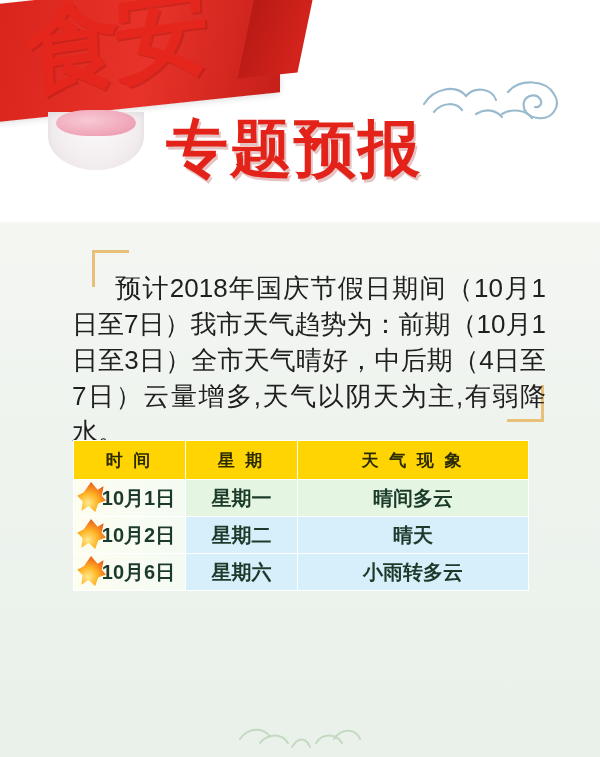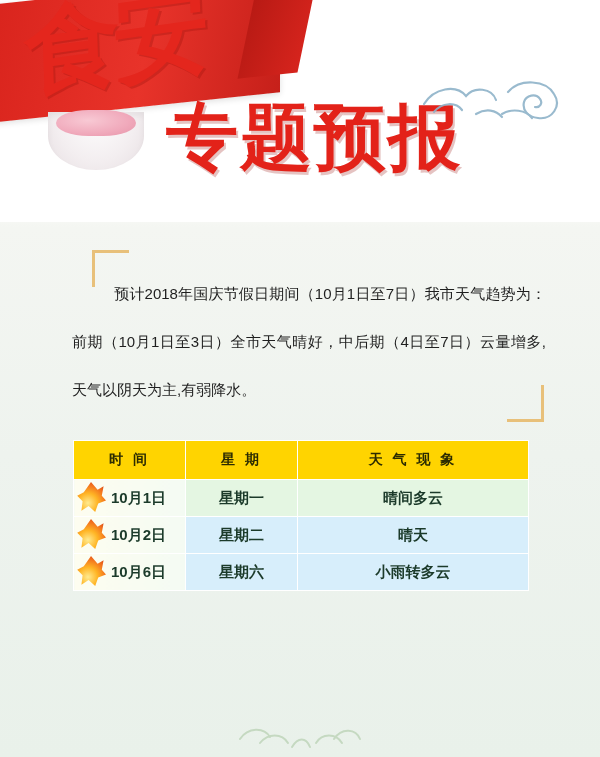--- a/index.html
+++ b/index.html
@@ -88,23 +88,23 @@
     top: 110px;
     width: 80px;
     height: 26px;
     border-radius: 40px / 16px;
     background: radial-gradient(ellipse at 40% 40%, #f8c9d4 0%, #f0a9bb 60%, #e693a8 100%);
   }
 
   .main-title {
     position: absolute;
     left: 166px;
-    top: 102px;
+    top: 118px;
     font-family: "Liberation Serif", serif;
-    font-size: 72px;
+    font-size: 62px;
     font-weight: bold;
     color: #e32219;
     letter-spacing: 2px;
     line-height: 1;
     white-space: nowrap;
     text-shadow: 2px 3px 0 rgba(150,16,12,0.25);
   }
 
   .cloud-deco {
     position: absolute;
@@ -136,22 +136,22 @@
   .corner.br {
     right: 26px; bottom: 6px;
     border-right: 3px solid #e8c07a;
     border-bottom: 3px solid #e8c07a;
   }
   .paragraph {
     position: absolute;
     left: 42px;
     top: 42px;
     width: 474px;
-    font-size: 15px;
-    line-height: 48px;
+    font-size: 26px;
+    line-height: 36px;
     color: #1f1f1f;
     text-align: justify;
     font-family: "Liberation Sans", sans-serif;
   }
   .paragraph .indent { display: inline-block; width: 42px; }
 
   
   .table-wrap {
     position: absolute;
     left: 73px;
@@ -160,30 +160,30 @@
   }
   table.forecast {
     border-collapse: collapse;
     width: 455px;
     table-layout: fixed;
   }
   table.forecast th, table.forecast td {
     border: 1px solid #ffffff;
     height: 36px;
     text-align: center;
-    font-size: 15px;
+    font-size: 20px;
     color: #1b3a2a;
     font-weight: bold;
     padding: 0;
   }
   table.forecast th {
     background: #ffd400;
     color: #2b2b00;
     letter-spacing: 3px;
-    font-size: 14px;
+    font-size: 17px;
     height: 38px;
   }
   col.c-date { width: 112px; }
   col.c-day  { width: 112px; }
   col.c-wx   { width: 231px; }
 
   td.date-cell {
     position: relative;
     background: linear-gradient(90deg, #fdfdf0 0%, #f4fbf3 100%);
     color: #143b24;

